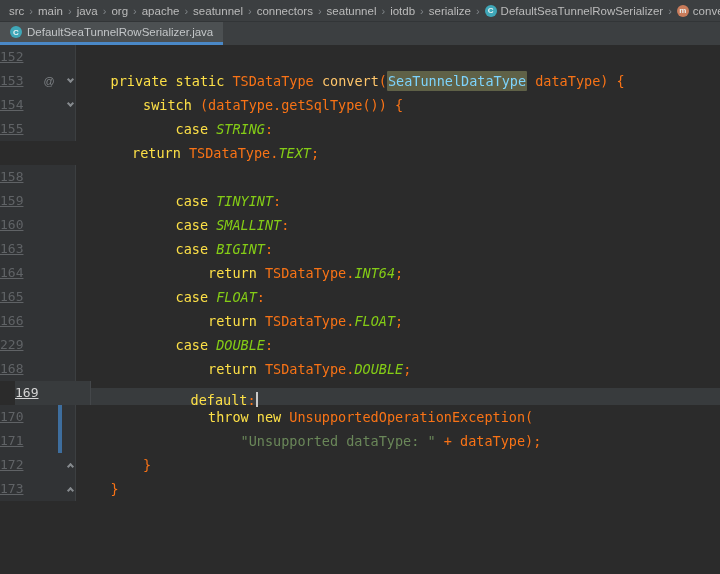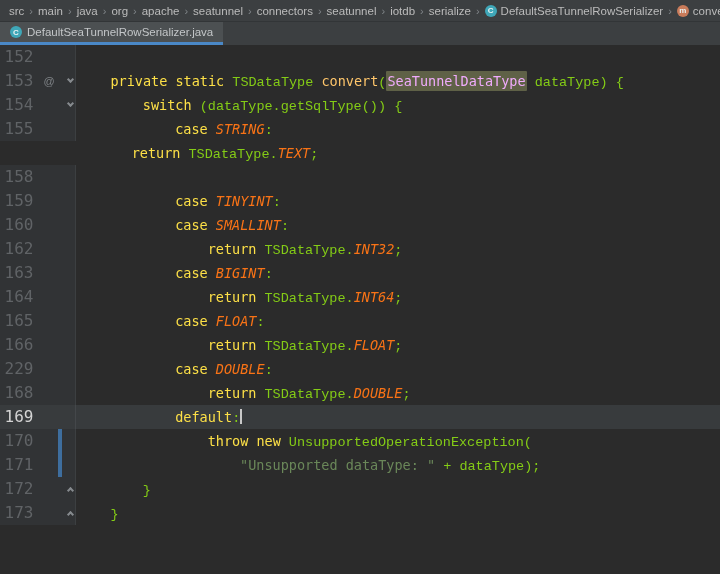--- a/index.html
+++ b/index.html
@@ -32,42 +32,42 @@
     display:inline-flex; align-items:center; gap:5px; padding:0 10px;
     background:#4C5052; border-bottom:3px solid #4A88C7;
     font-family:"Liberation Sans", sans-serif; font-size:11.5px; color:#C3C6C8;
   }
 
   
   .editor { flex:1; background:#2B2B2B; font-size:13.5px; overflow:hidden; position:relative; }
   .line { display:flex; height:24px; line-height:24px; }
 
   .gutter { width:76px; flex:none; display:flex; background:#313335; border-right:1px solid #3C3F41; }
-  .lnum { width:42px; flex:none; text-align:center; padding-right:4px; color:#606366; font-size:16px; }
+  .lnum { width:42px; flex:none; text-align:left; padding-right:4px; color:#606366; font-size:13px;text-decoration:underline; }
   .gicon { width:14px; flex:none; text-align:center; color:#7E8286; font-size:11px; font-family:"Liberation Sans", sans-serif; }
   .gchange { width:8px; flex:none; }
   .gchange.on::before { content:""; display:block; width:4px; height:100%; background:#3E6E9E; margin-left:2px; }
   .gfold { width:12px; flex:none; display:flex; align-items:center; justify-content:center; }
   .chev { display:inline-block; width:5px; height:5px; border-right:2px solid #868A8E; border-bottom:2px solid #868A8E; }
   .chev.down { transform:rotate(45deg); margin-top:-3px; }
   .chev.up   { transform:rotate(225deg); margin-top:3px; }
 
   .code { flex:1; white-space:pre; padding-left:2px; color:#A9B7C6; }
 
-  .line.current .gutter { background:#383B3D; border-right-color:#44474A; }
-  .line.current .code   { background:#383B3D; }
+  .line.current .gutter { background:#383B3D; border-right-color:#44474A;margin-left:15px; }
+  .line.current .code   { background:#383B3D;margin-top:7px; }
   .line.current .lnum   { color:#D4D4D4; }
 
   
   .tok-kw    { color:#fde047; }
-  .tok-plain { color:#84cc16;font-family:Liberation Mono, monospace; }
+  .tok-plain { color:#f97316; }
   .tok-fn    { color:#FFC66B; }
-  .tok-const { color:#f97316; font-style:italic; }
+  .tok-const { color:#84cc16; font-style:italic; }
   .tok-str   { color:#6A8759; }
-  .tok-hl    { background:#5F6147; color:#f0abfc; padding:2px 1px; border-radius:1px; }
+  .tok-hl    { background:#5F6147; color:#7dd3fc; padding:2px 1px; border-radius:1px; }
 
   .caret { display:inline-block; width:2px; height:15px; background:#C8C8C8; vertical-align:-2px; }
 </style>
 </head>
 <body>
 
 <div class="window">
 
   <div class="navbar" id="navbar">
       <span class="nav-item">src</span>
@@ -173,29 +173,20 @@
         <div class="gutter">
           <span class="lnum">160</span>
           <span class="gicon"></span>
           <span class="gchange"></span>
           <span class="gfold"></span>
         </div>
         <div class="code"><span class="tok-plain">            </span><span class="tok-kw">case</span><span class="tok-plain"> </span><span class="tok-const">SMALLINT</span><span class="tok-plain">:</span></div>
       </div>
       <div class="line">
         <div class="gutter">
-          <span class="lnum">162</span>
-          <span class="gicon"></span>
-          <span class="gchange"></span>
-          <span class="gfold"></span>
-        </div>
-        <div class="code"><span class="tok-plain">                </span><span class="tok-kw">return</span><span class="tok-plain"> TSDataType.</span><span class="tok-const">INT32</span><span class="tok-plain">;</span></div>
-      </div>
-      <div class="line">
-        <div class="gutter">
           <span class="lnum">163</span>
           <span class="gicon"></span>
           <span class="gchange"></span>
           <span class="gfold"></span>
         </div>
         <div class="code"><span class="tok-plain">            </span><span class="tok-kw">case</span><span class="tok-plain"> </span><span class="tok-const">BIGINT</span><span class="tok-plain">:</span></div>
       </div>
       <div class="line">
         <div class="gutter">
           <span class="lnum">164</span>

